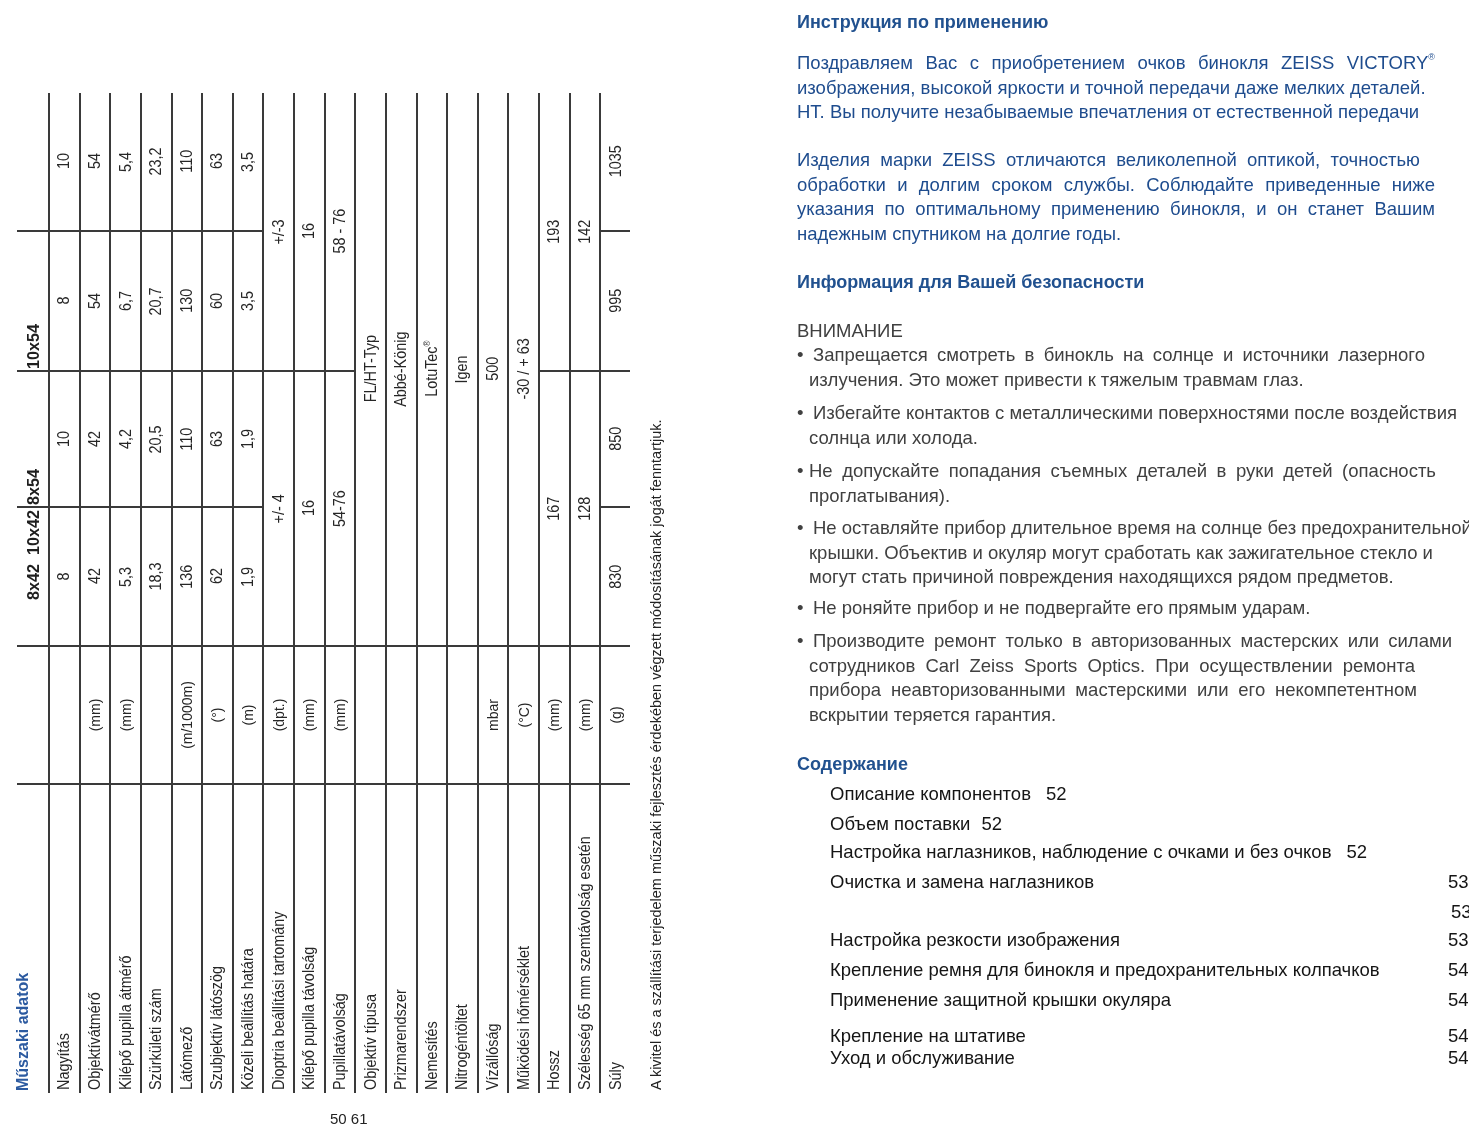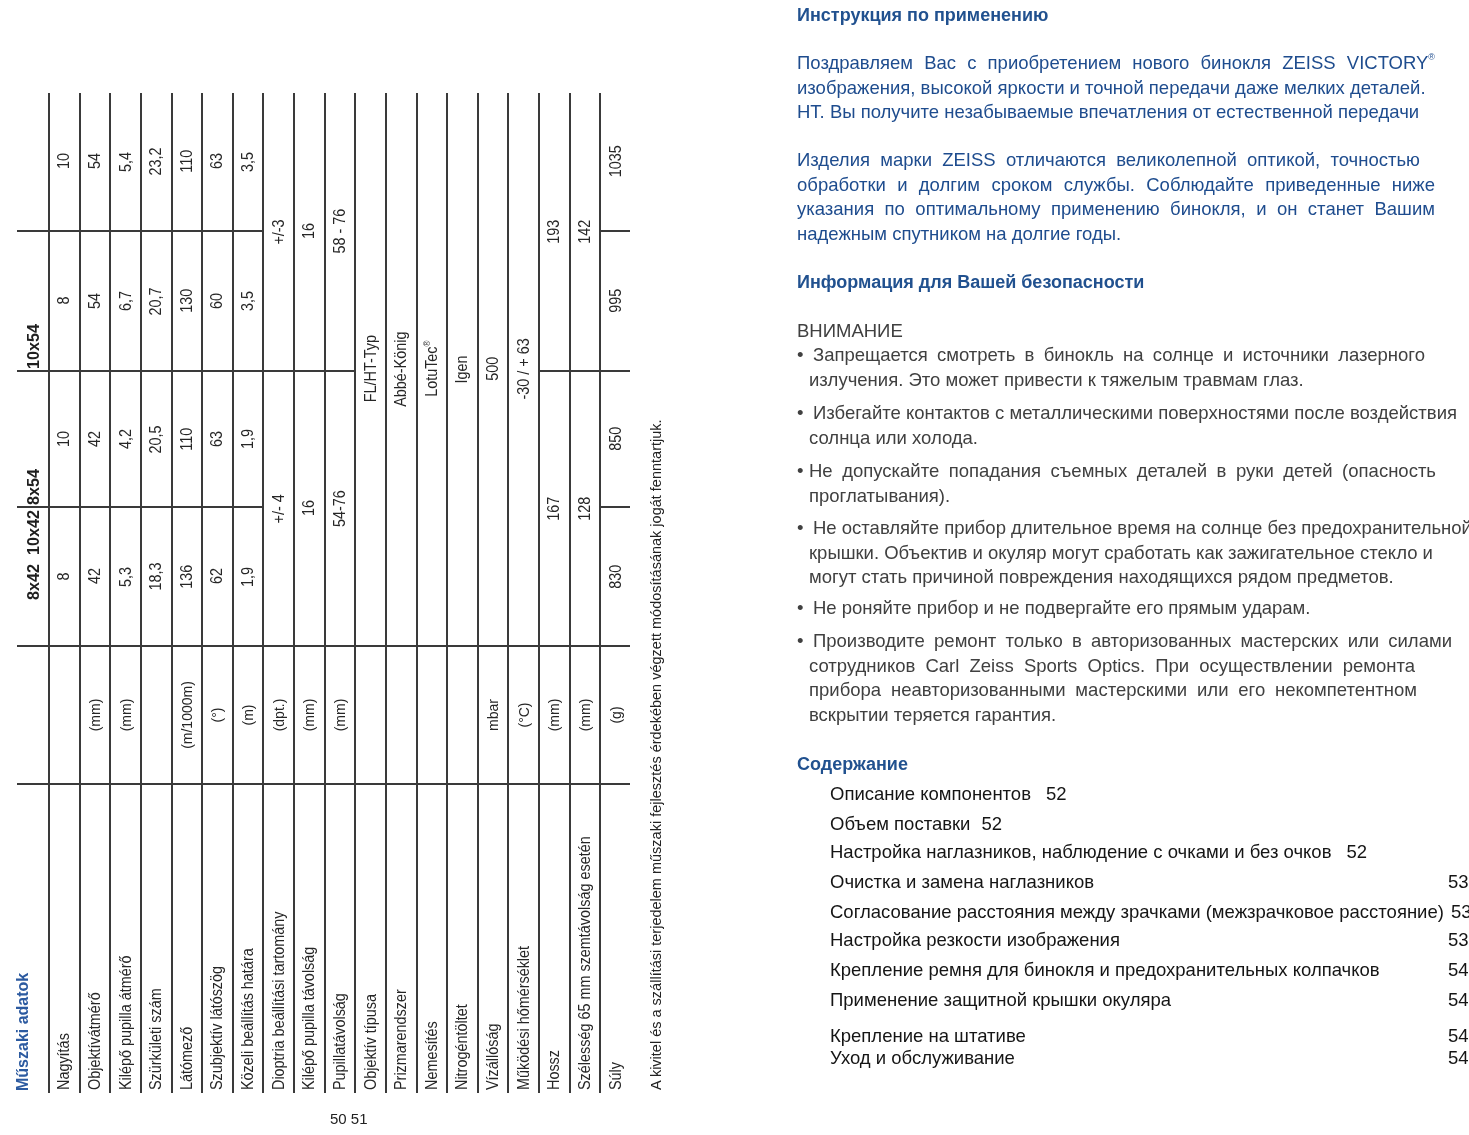--- a/index.html
+++ b/index.html
@@ -414,29 +414,29 @@
 
     <div class="tbl-title">Műszaki adatok</div>
     <span class="model m1">8x42</span>
     <span class="model m2">10x42</span>
     <span class="model m3">8x54</span>
     <span class="model m4">10x54</span>
 
     <div class="footnote">A kivitel és a szállítási terjedelem műszaki fejlesztés érdekében végzett módosításának jogát fenntartjuk.</div>
   </div>
 
-  <div class="pagenum">50 51</div>
+  <div class="pagenum">50 61</div>
 </div>
 
 <div class="rp">
 
-  <div class="blk blk-head" style="top:3px;">Инструкция по применению</div>
+  <div class="blk blk-head" style="top:10px;">Инструкция по применению</div>
 
   <div class="blk blue" style="top:51px;">
-    <div class="ln j" style="width:638px;"><span>Поздравляем Вас с приобретением нового бинокля ZEISS VICTORY</span><sup>®</sup></div>
+    <div class="ln j" style="width:638px;"><span>Поздравляем Вас с приобретением очков бинокля ZEISS VICTORY</span><sup>®</sup></div>
     <div class="ln">изображения, высокой яркости и точной передачи даже мелких деталей.</div>
     <div class="ln">HT. Вы получите незабываемые впечатления от естественной передачи</div>
   </div>
 
   <div class="blk blue" style="top:148px;">
     <div class="ln j" style="width:623px;">Изделия марки ZEISS отличаются великолепной оптикой, точностью</div>
     <div class="ln j" style="width:638px;">обработки и долгим сроком службы. Соблюдайте приведенные ниже</div>
     <div class="ln j" style="width:638px;">указания по оптимальному применению бинокля, и он станет Вашим</div>
     <div class="ln">надежным спутником на долгие годы.</div>
   </div>
@@ -498,19 +498,19 @@
       </div>
     <div class="ln cont">вскрытии теряется гарантия.</div>
   </div>
 
   <div class="blk blk-head" style="top:752px;text-align:right;">Содержание</div>
 
   <div class="toc-row" style="top:782px;"><span>Описание компонентов</span><span class="toc-inline">52</span></div>
   <div class="toc-row" style="top:812px;"><span>Объем поставки</span><span class="to-inline toc-inline" style="margin-left:11px;">52</span></div>
   <div class="toc-row" style="top:840px;"><span>Настройка наглазников, наблюдение с очками и без очков</span><span class="toc-inline">52</span></div>
   <div class="toc-row" style="top:870px;width:660px;"><span>Очистка и замена наглазников</span><span class="toc-right">53</span></div>
-  <div class="toc-row" style="top:900px;width:660px;"><span>Согласование расстояния между зрачками (межзрачковое расстояние)</span><span class="toc-right" style="left:621px;">53</span></div>
+  <div class="toc-row" style="top:900px;width:660px;"><span class="toc-right" style="left:621px;">53</span></div>
   <div class="toc-row" style="top:928px;width:660px;"><span>Настройка резкости изображения</span><span class="toc-right">53</span></div>
   <div class="toc-row" style="top:958px;width:660px;"><span>Крепление ремня для бинокля и предохранительных колпачков</span><span class="toc-right">54</span></div>
   <div class="toc-row" style="top:988px;width:660px;"><span>Применение защитной крышки окуляра</span><span class="toc-right">54</span></div>
   <div class="toc-row" style="top:1024px;width:660px;"><span>Крепление на штативе</span><span class="toc-right">54</span></div>
   <div class="toc-row" style="top:1046px;width:660px;"><span>Уход и обслуживание</span><span class="toc-right">54</span></div>
 </div>
 
 </body></html>

